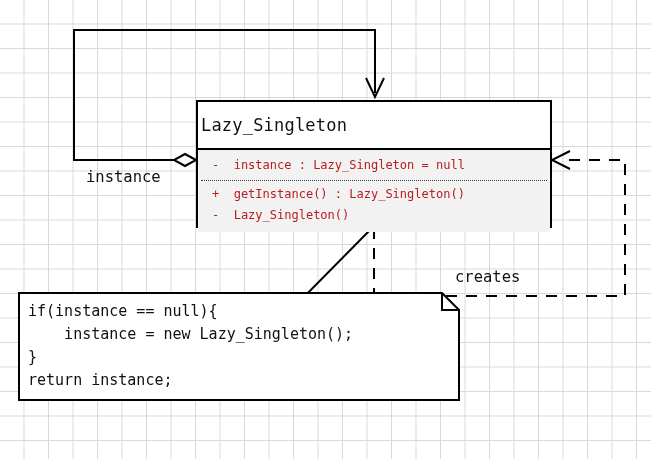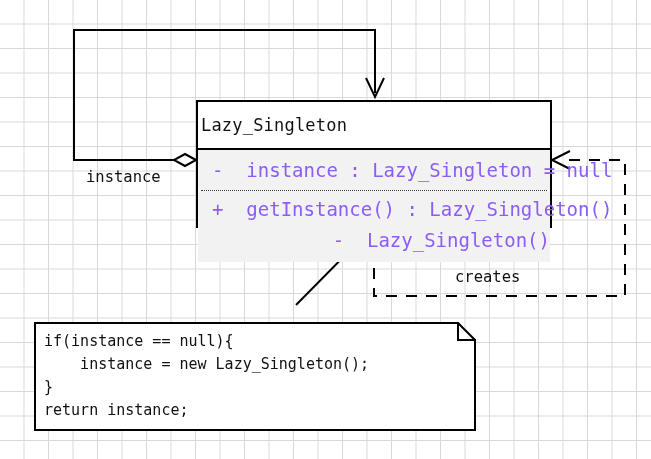--- a/index.html
+++ b/index.html
@@ -63,36 +63,34 @@
     background: #f2f2f2;
     padding: 3px 0 6px 0;
   }
   .class-divider-dotted {
     height: 0;
     border-top: 1px dotted #333333;
     margin: 0 3px;
     background: transparent;
   }
   .member {
-    font-size: 19px;
-    color: #8b5cf6;
+    font-size: 12px;
+    color: #b91c1c;
     padding: 2px 0 2px 14px;
     white-space: pre;
     line-height: 1.42;
-    text-align: right;
   }
 
   
   .note-box {
     position: absolute;
     left: 18px;
-    top: 322px;
+    top: 292px;
     width: 442px;
     height: 100px;
-    margin-left: 16px;
   }
   .note-body {
     position: absolute;
     left: 0;
     top: 0;
     width: 442px;
     height: 109px;
     box-sizing: border-box;
     background: #ffffff;
     border: 2px solid #000000;

